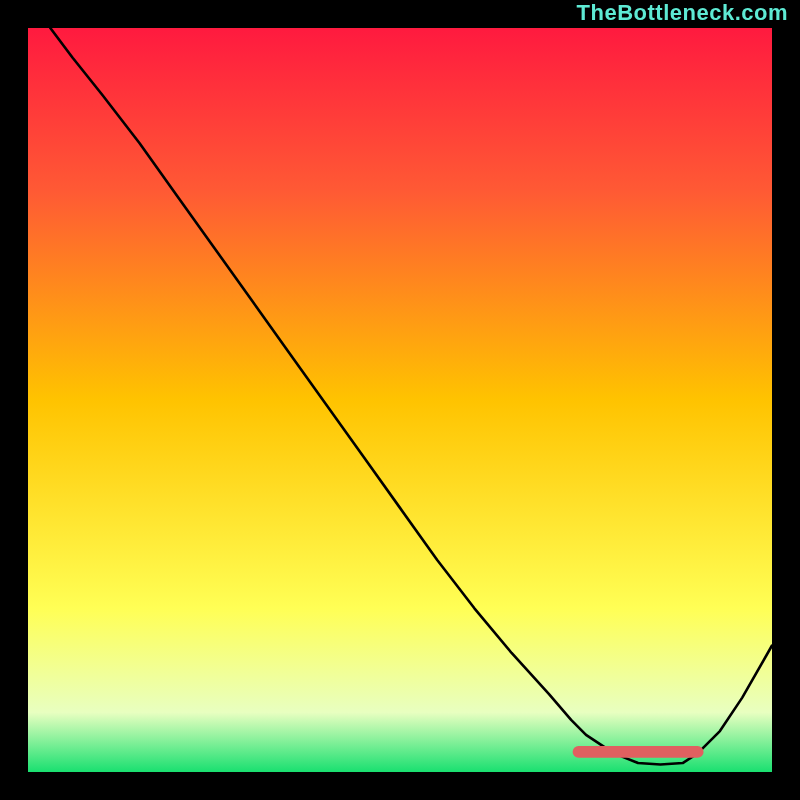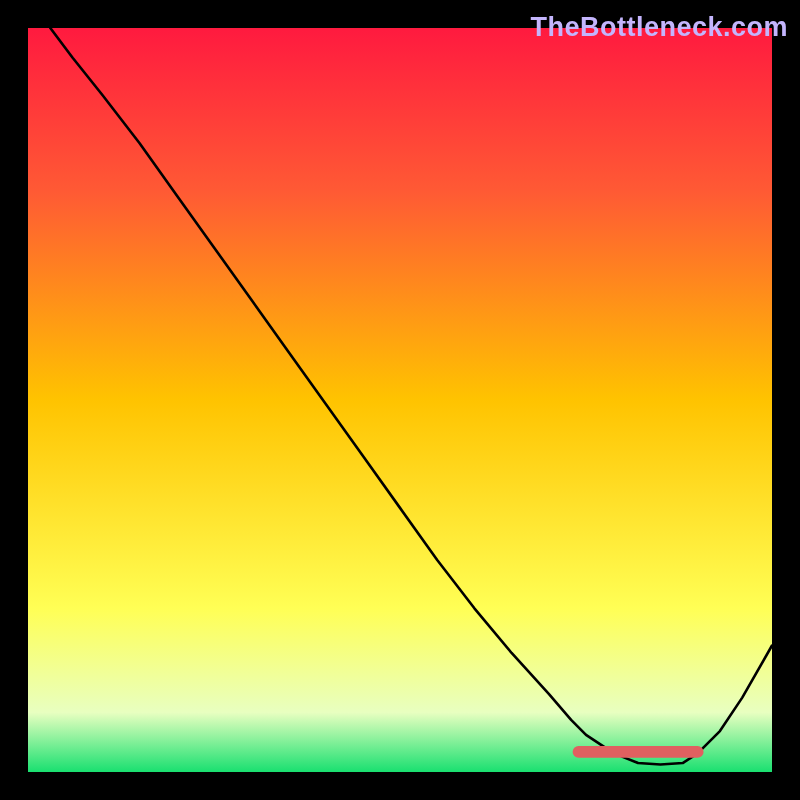--- a/index.html
+++ b/index.html
@@ -11,26 +11,26 @@
     overflow: hidden;
   }
   .outer {
     position: relative;
     width: 800px;
     height: 800px;
     background: #000;
   }
   .watermark {
     position: absolute;
-    top: 12px;
+    top: 0;
     right: 12px;
     font-family: Arial, Helvetica, sans-serif;
-    font-size: 27px;
+    font-size: 22px;
     font-weight: 600;
-    color: #c4b5fd;
+    color: #5eead4;
     letter-spacing: 0.5px;
     z-index: 10;
   }
   svg.plot {
     position: absolute;
     left: 28px;
     top: 28px;
     width: 744px;
     height: 744px;
     display: block;

